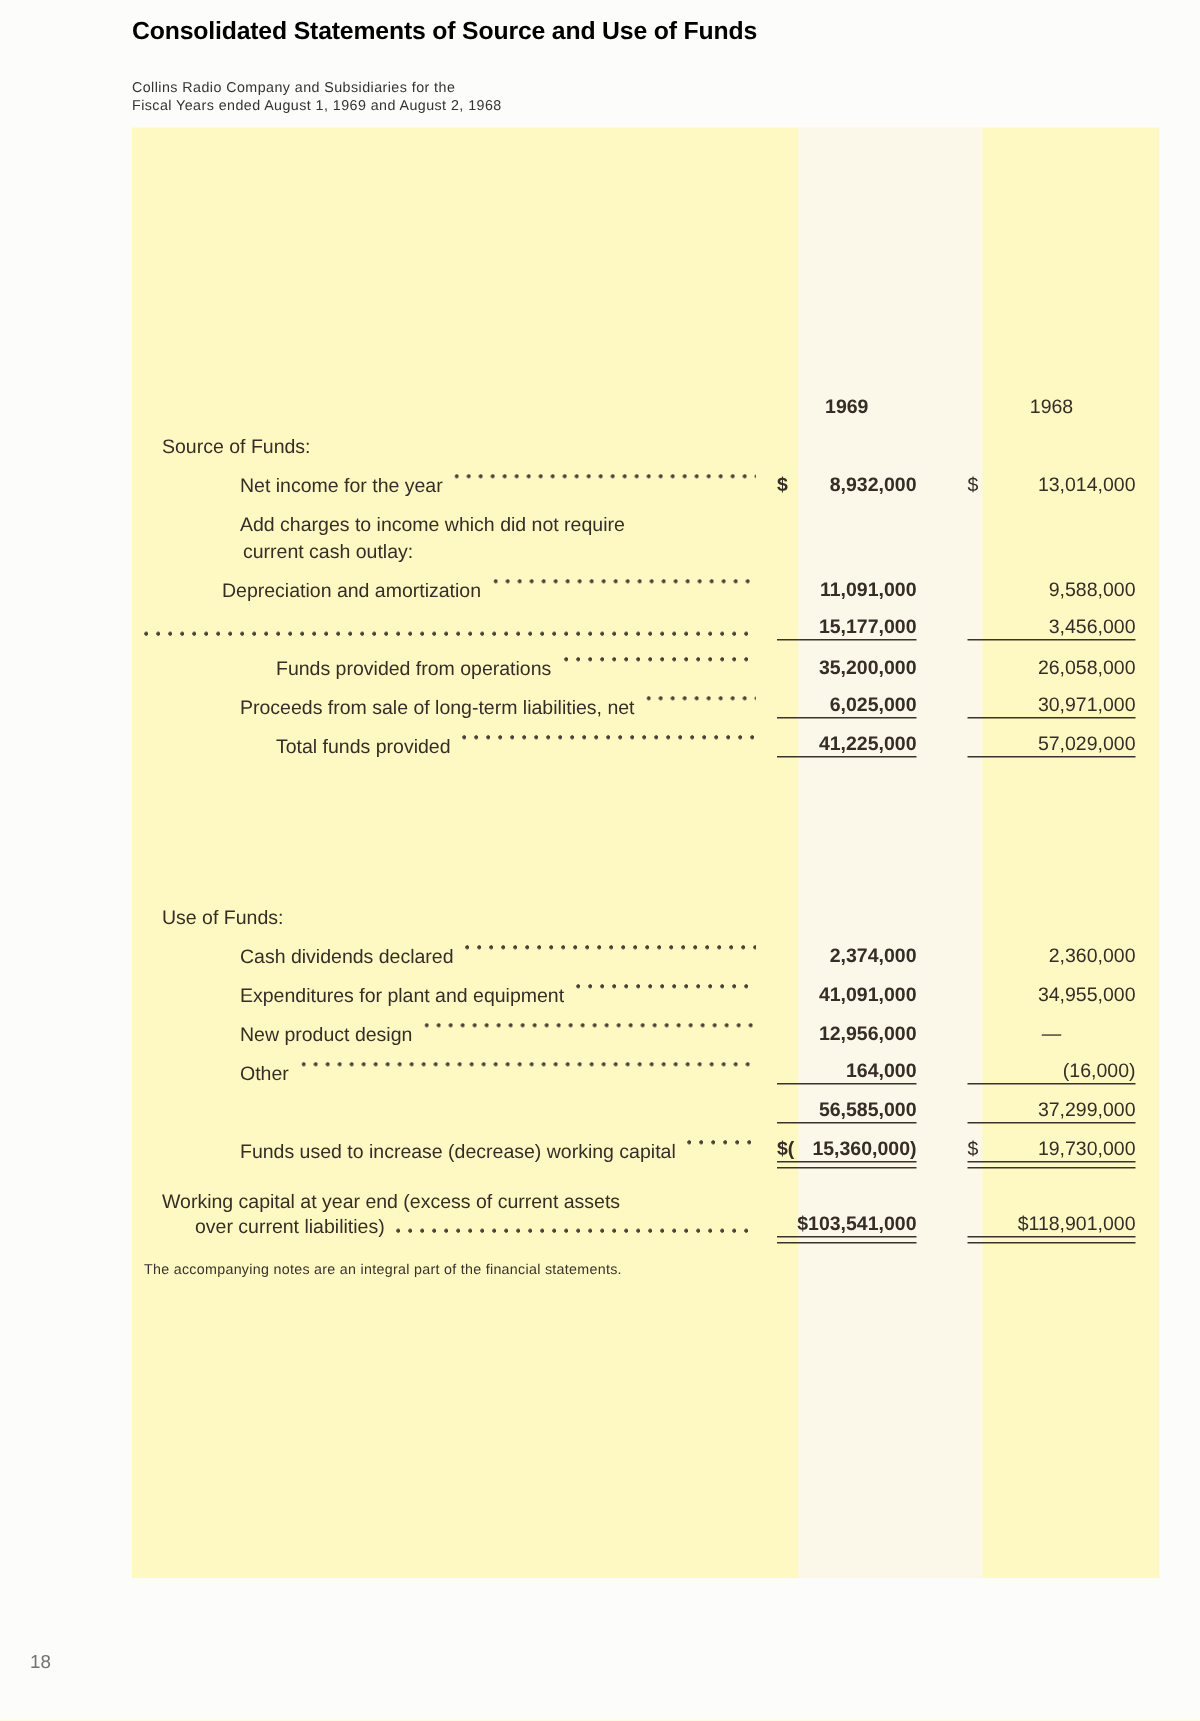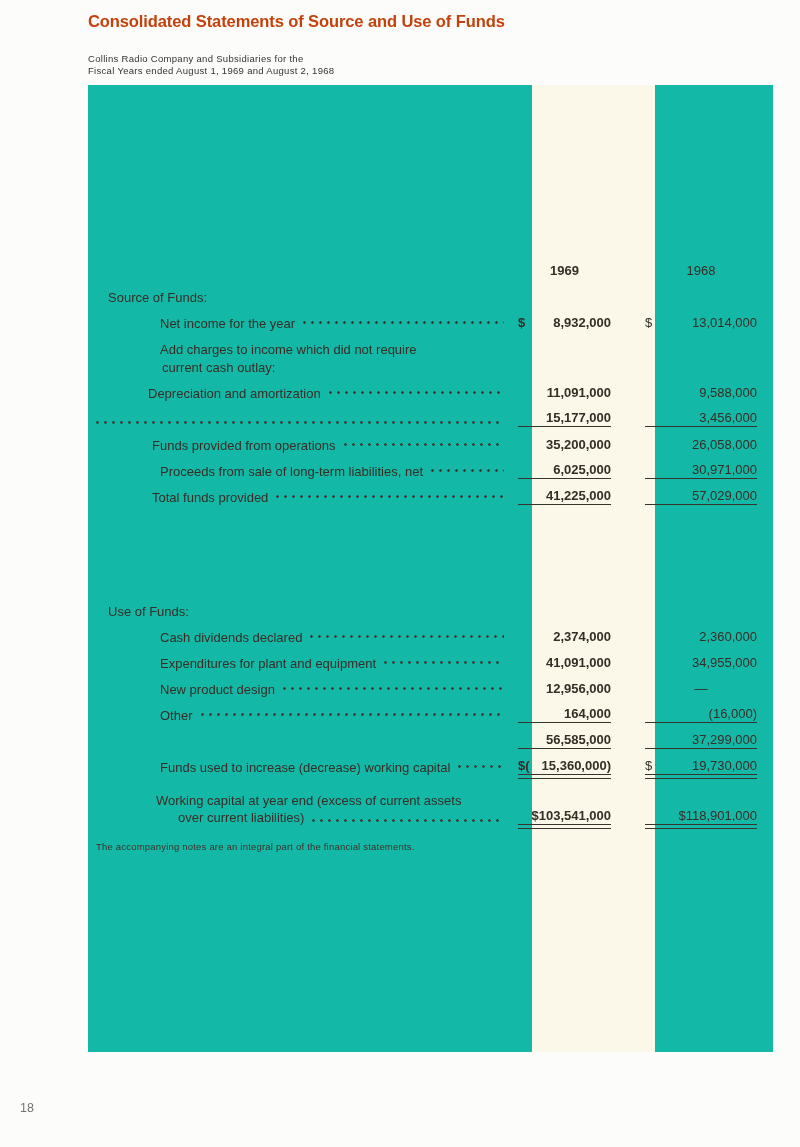--- a/index.html
+++ b/index.html
@@ -5,36 +5,36 @@
   html,body{margin:0;padding:0;}
   body{
     width:800px;height:1147px;position:relative;
     background:#fcfcfa;
     font-family:"Liberation Sans", sans-serif;
     color:#352d26;
     overflow:hidden;
   }
   
   .doc-header{position:absolute;left:88px;top:12px;}
-  .doc-title{font-size:16.5px;font-weight:bold;color:#c2410c;letter-spacing:-0.1px;}
+  .doc-title{font-size:16.5px;font-weight:bold;color:#000000;letter-spacing:-0.1px;}
   .doc-subtitle{font-size:9.5px;line-height:12px;color:#333;margin-top:22px;letter-spacing:0.3px;}
   
-  .panel{position:absolute;left:88px;top:85px;width:685px;height:967px;background:#14b8a6;}
+  .panel{position:absolute;left:88px;top:85px;width:685px;height:967px;background:#fef9c3;}
   .cream-strip{position:absolute;left:444px;top:0;width:123px;height:100%;background:#fbf7e9;}
   .content{position:absolute;left:0;top:0;width:685px;padding-top:172px;box-sizing:border-box;}
   
   .row{display:flex;height:26px;box-sizing:border-box;align-items:flex-end;font-size:13px;position:relative;}
   .row.cont{height:18px;}
-  .lbl-wrap{flex:1;display:flex;align-items:center;min-width:0;padding-bottom:4px;}
+  .lbl-wrap{flex:1;display:flex;align-items:flex-start;min-width:0;padding-bottom:4px;}
   .lbl{white-space:nowrap;}
   .ind0{padding-left:20px;}
   .ind1{padding-left:72px;}
   .ind2{padding-left:74px;}
   .ind3{padding-left:60px;}
-  .ind4{padding-left:64px;}
+  .ind4{padding-left:96px;}
   .leader{
     flex:1;height:3px;margin:0 8px 3px 8px;
     background-image:radial-gradient(circle at 1.5px 1.5px, rgba(58,48,38,.9) 1.15px, rgba(0,0,0,0) 1.5px);
     background-size:8px 3px;background-repeat:repeat-x;background-position:left bottom;
   }
   .cell69{width:123px;box-sizing:border-box;padding:0 24px 4px 6px;font-weight:bold;}
   .cell68{width:138px;box-sizing:border-box;padding:0 16px 4px 10px;font-weight:normal;}
   .val{display:flex;justify-content:flex-end;position:relative;white-space:nowrap;padding-bottom:1px;}
   .val.has-prefix{justify-content:space-between;}
   .val.dash{justify-content:center;}
@@ -42,21 +42,21 @@
   .u-single .val{border-bottom:1.5px solid #3a332b;}
   .u-double .val{border-bottom:1.5px solid #3a332b;}
   .u-double .val::after{content:"";position:absolute;left:0;right:0;bottom:-4.5px;border-top:1.5px solid #3a332b;}
   
   .colheads .cell69 .val,.colheads .cell68 .val{justify-content:center;border:none;}
   .colheads .cell68{font-weight:normal;}
   
   .sec-use{margin-top:88px;}
   
   .row.item2{height:44px;margin-top:6px;}
-  .item2 .lbl-wrap{flex-direction:column;align-items:stretch;padding-left:48px;}
+  .item2 .lbl-wrap{flex-direction:column;align-items:stretch;}
   .item2 .line1{padding-left:20px;line-height:18px;}
   .item2 .line2row{display:flex;align-items:flex-end;}
   .item2 .line2{padding-left:42px;white-space:nowrap;}
   
   .footnote{padding-left:8px;margin-top:12px;font-size:9.5px;color:#39322b;letter-spacing:0.2px;}
   .page-number{position:absolute;left:20px;top:1101px;font-size:12.5px;color:#737373;}
 </style>
 </head>
 <body>
 

